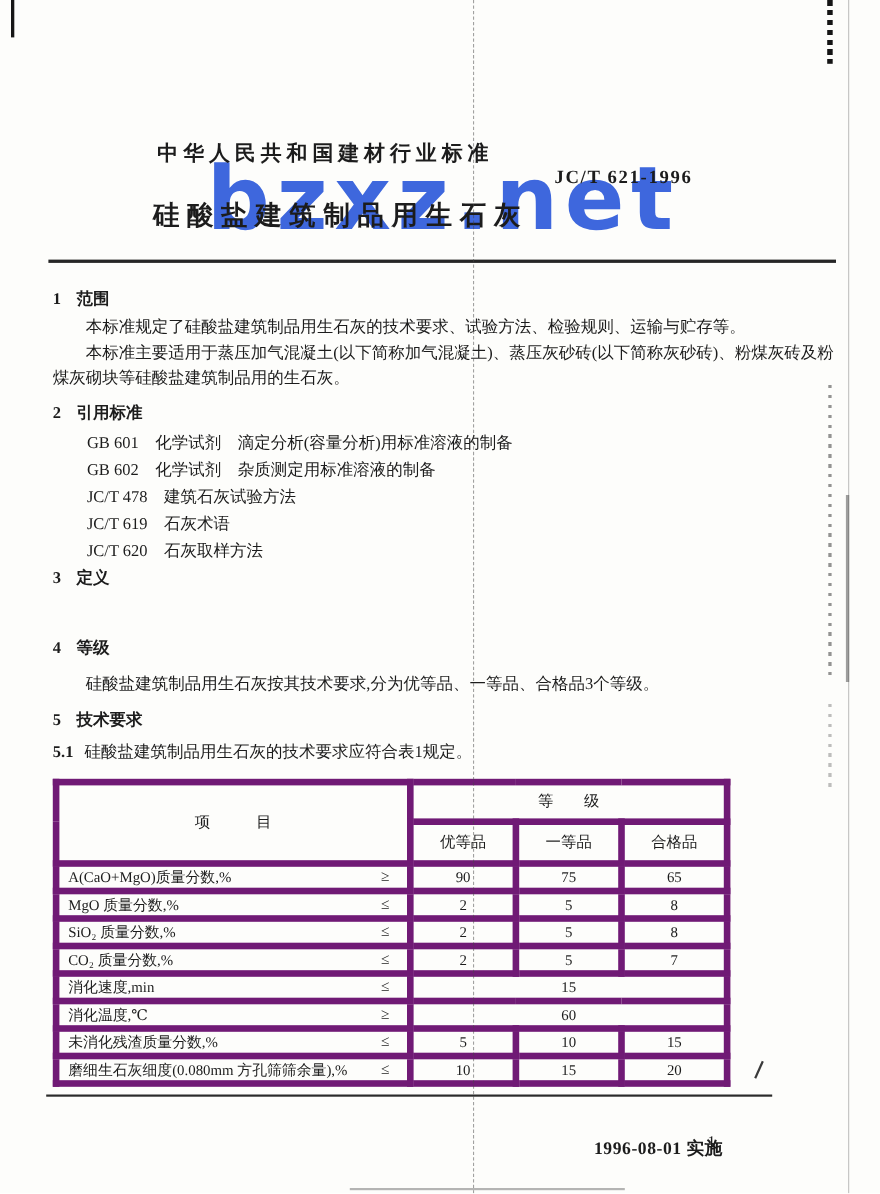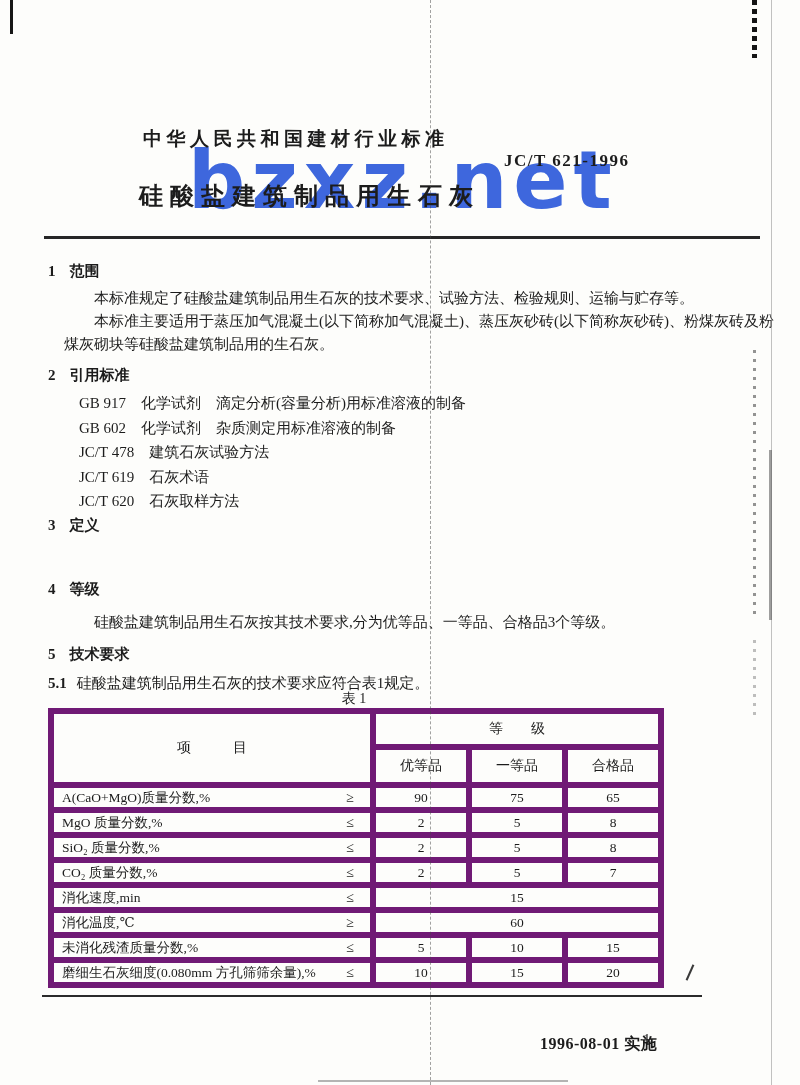--- a/index.html
+++ b/index.html
@@ -29,21 +29,21 @@
   .mark-bottom { position:absolute; left:318px; top:1080px; width:250px; height:2px; background:rgba(90,90,90,.45); z-index:3; }
   .mark-slash { position:absolute; left:689px; top:964px; width:2px; height:17px; background:#3a3a3a; transform:rotate(24deg); z-index:3; }
   
   .org-line { position:absolute; left:143px; top:126px; z-index:1; font-size:19px; font-weight:bold; letter-spacing:4.5px; }
   .doc-number { position:absolute; left:504px; top:151px; z-index:1; font-size:17px; font-weight:bold; letter-spacing:1.5px; }
   .doc-title { position:absolute; left:139px; top:180px; z-index:1; font-size:24px; font-weight:bold; letter-spacing:7px; }
   .header-rule { position:absolute; left:44px; top:236px; width:716px; height:3px; background:#262626; z-index:1; }
   
   .sec-h { position:absolute; left:48px; z-index:1; font-size:15px; font-weight:bold; }
   .sec-h .num { margin-right:14px; }
-  .para { position:absolute; left:64px; width:714px; z-index:1; font-size:15px; line-height:23px; text-indent:2em; }
+  .para { position:absolute; left:48px; width:714px; z-index:1; font-size:15px; line-height:23px; text-indent:2em; }
   .ref-list { position:absolute; left:79px; z-index:1; font-size:15px; line-height:24.6px; list-style:none; margin:0; padding:0; }
   .clause { position:absolute; left:48px; width:714px; z-index:1; font-size:15px; }
   .clause .num { font-weight:bold; margin-right:10px; }
   
   .tbl-caption { position:absolute; left:48px; top:690px; width:612px; z-index:1; text-align:center; font-size:14px; }
   table.t1 { position:absolute; left:48px; top:708px; z-index:1; width:612px; border-collapse:collapse; table-layout:fixed; }
   .t1 th, .t1 td { border:6px solid #701a75; font-weight:normal; font-size:13.5px; color:#1c1c1c; padding:0; }
   .t1 .col-item { width:322px; }
   .t1 .col-v { width:96px; }
   .t1 .hdr-row1 { height:36px; }
@@ -83,21 +83,21 @@
   <div class="sec-h" style="top:262px">
     <span class="num">1</span><span>范围</span>
   </div>
   <div class="para" style="top:287px">本标准规定了硅酸盐建筑制品用生石灰的技术要求、试验方法、检验规则、运输与贮存等。</div>
   <div class="para" style="top:310px">本标准主要适用于蒸压加气混凝土(以下简称加气混凝土)、蒸压灰砂砖(以下简称灰砂砖)、粉煤灰砖及粉煤灰砌块等硅酸盐建筑制品用的生石灰。</div>
 
   <div class="sec-h" style="top:366px">
     <span class="num">2</span><span>引用标准</span>
   </div>
   <ul class="ref-list" style="top:391px">
-    <li>GB 917　化学试剂　滴定分析(容量分析)用标准溶液的制备</li>
+    <li>GB 601　化学试剂　滴定分析(容量分析)用标准溶液的制备</li>
     <li>GB 602　化学试剂　杂质测定用标准溶液的制备</li>
     <li>JC/T 478　建筑石灰试验方法</li>
     <li>JC/T 619　石灰术语</li>
     <li>JC/T 620　石灰取样方法</li>
   </ul>
 
   <div class="sec-h" style="top:516px">
     <span class="num">3</span><span>定义</span>
   </div>
 
@@ -106,21 +106,20 @@
   </div>
   <div class="para" style="top:611px">硅酸盐建筑制品用生石灰按其技术要求,分为优等品、一等品、合格品3个等级。</div>
 
   <div class="sec-h" style="top:645px">
     <span class="num">5</span><span>技术要求</span>
   </div>
   <div class="clause" style="top:674px">
     <span class="num">5.1</span><span>硅酸盐建筑制品用生石灰的技术要求应符合表1规定。</span>
   </div>
 
-  <div class="tbl-caption">表 1</div>
   <table class="t1">
     <colgroup>
         <col class="col-item">
         <col class="col-v">
         <col class="col-v">
         <col class="col-v">
       </colgroup>
     <tbody>
         <tr class="hdr-row1">
       <th rowspan="2" class="hdr">项　　　目</th>

